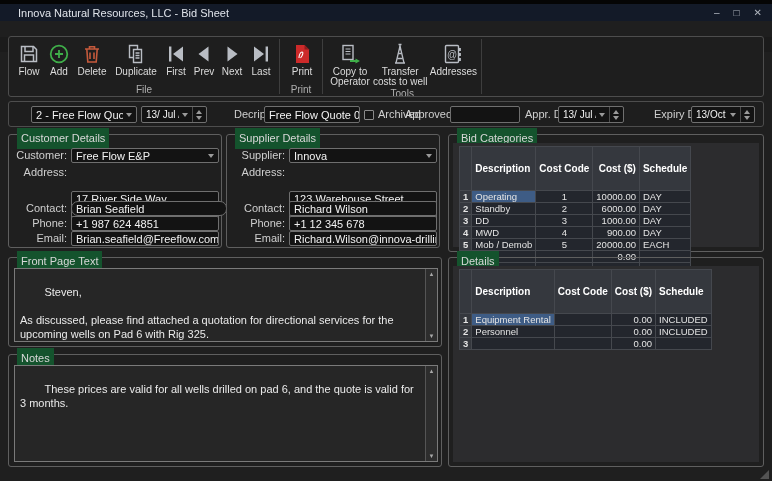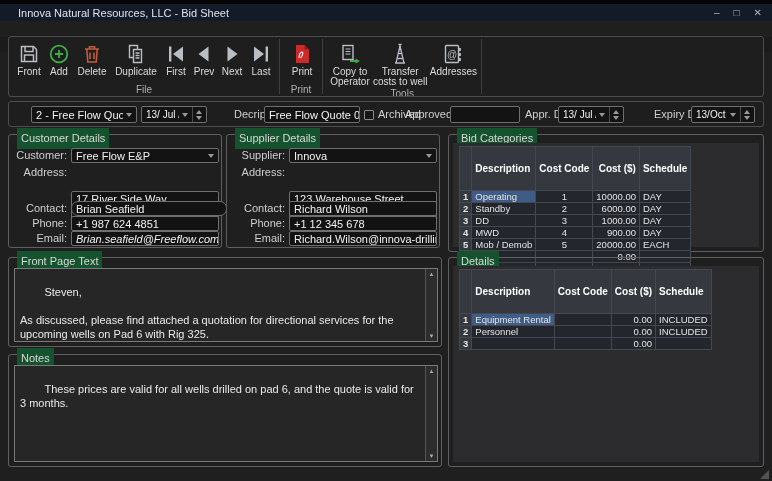--- a/index.html
+++ b/index.html
@@ -96,21 +96,21 @@
 
       <div class="rgroup">
         <div class="rbtns">
           <div class="rbtn" style="min-width:30px">
             <span class="ric">
               <svg width="24" height="24" viewBox="0 0 24 24" fill="none" stroke="#b9bdc4" stroke-width="1.5">
                 <path d="M4.5 4.5 h12 l3 3 v12 h-15 z"></path>
                   <path d="M8 4.5 v5 h8 v-5"></path>
                   <path d="M7.5 19.5 v-6.5 h9 v6.5"></path>
               </svg></span>
-            <span>Front</span>
+            <span>Flow</span>
           </div>
           <div class="rbtn" style="min-width:30px">
             <span class="ric">
               <svg width="24" height="24" viewBox="0 0 24 24" fill="none" stroke="#3fae49" stroke-width="1.8">
                 <circle cx="12" cy="12" r="8.3"></circle>
                   <path d="M12 8 v8 M8 12 h8"></path>
               </svg></span>
             <span>Add</span>
           </div>
           <div class="rbtn" style="min-width:36px">
@@ -281,21 +281,21 @@
       <div class="farea" style="left:62px;top:30px;width:148px;height:33px;">17 River Side Way, Houston, TX, USA</div>
       <span class="flabel" style="left:0;top:66px;width:58px;">Contact:</span>
       <div class="ffield field" style="left:62px;top:66px;width:156px;border-radius:7px;">
           <span>Brian Seafield</span>
         </div>
       <span class="flabel" style="left:0;top:81px;width:58px;">Phone:</span>
       <div class="ffield field" style="left:62px;top:81px;width:148px;">
           <span>+1 987 624 4851</span>
         </div>
       <span class="flabel" style="left:0;top:96px;width:58px;">Email:</span>
-      <div class="ffield field" style="left:62px;top:96px;width:148px;font-style:italic;">
+      <div class="ffield field" style="left:62px;top:96px;width:148px;">
           <span>Brian.seafield@Freeflow.com</span>
         </div>
     </div>
 
     <div class="abs gbox" style="left:226px;top:113px;width:214px;height:114px;">
       <span class="gtitle">Supplier Details</span>
       <span class="flabel" style="left:0;top:13px;width:58px;">Supplier:</span>
       <div class="ffield field combo" style="left:62px;top:13px;width:148px;">
         <span class="val">Innova</span>
         <span class="tri-down"></span>

